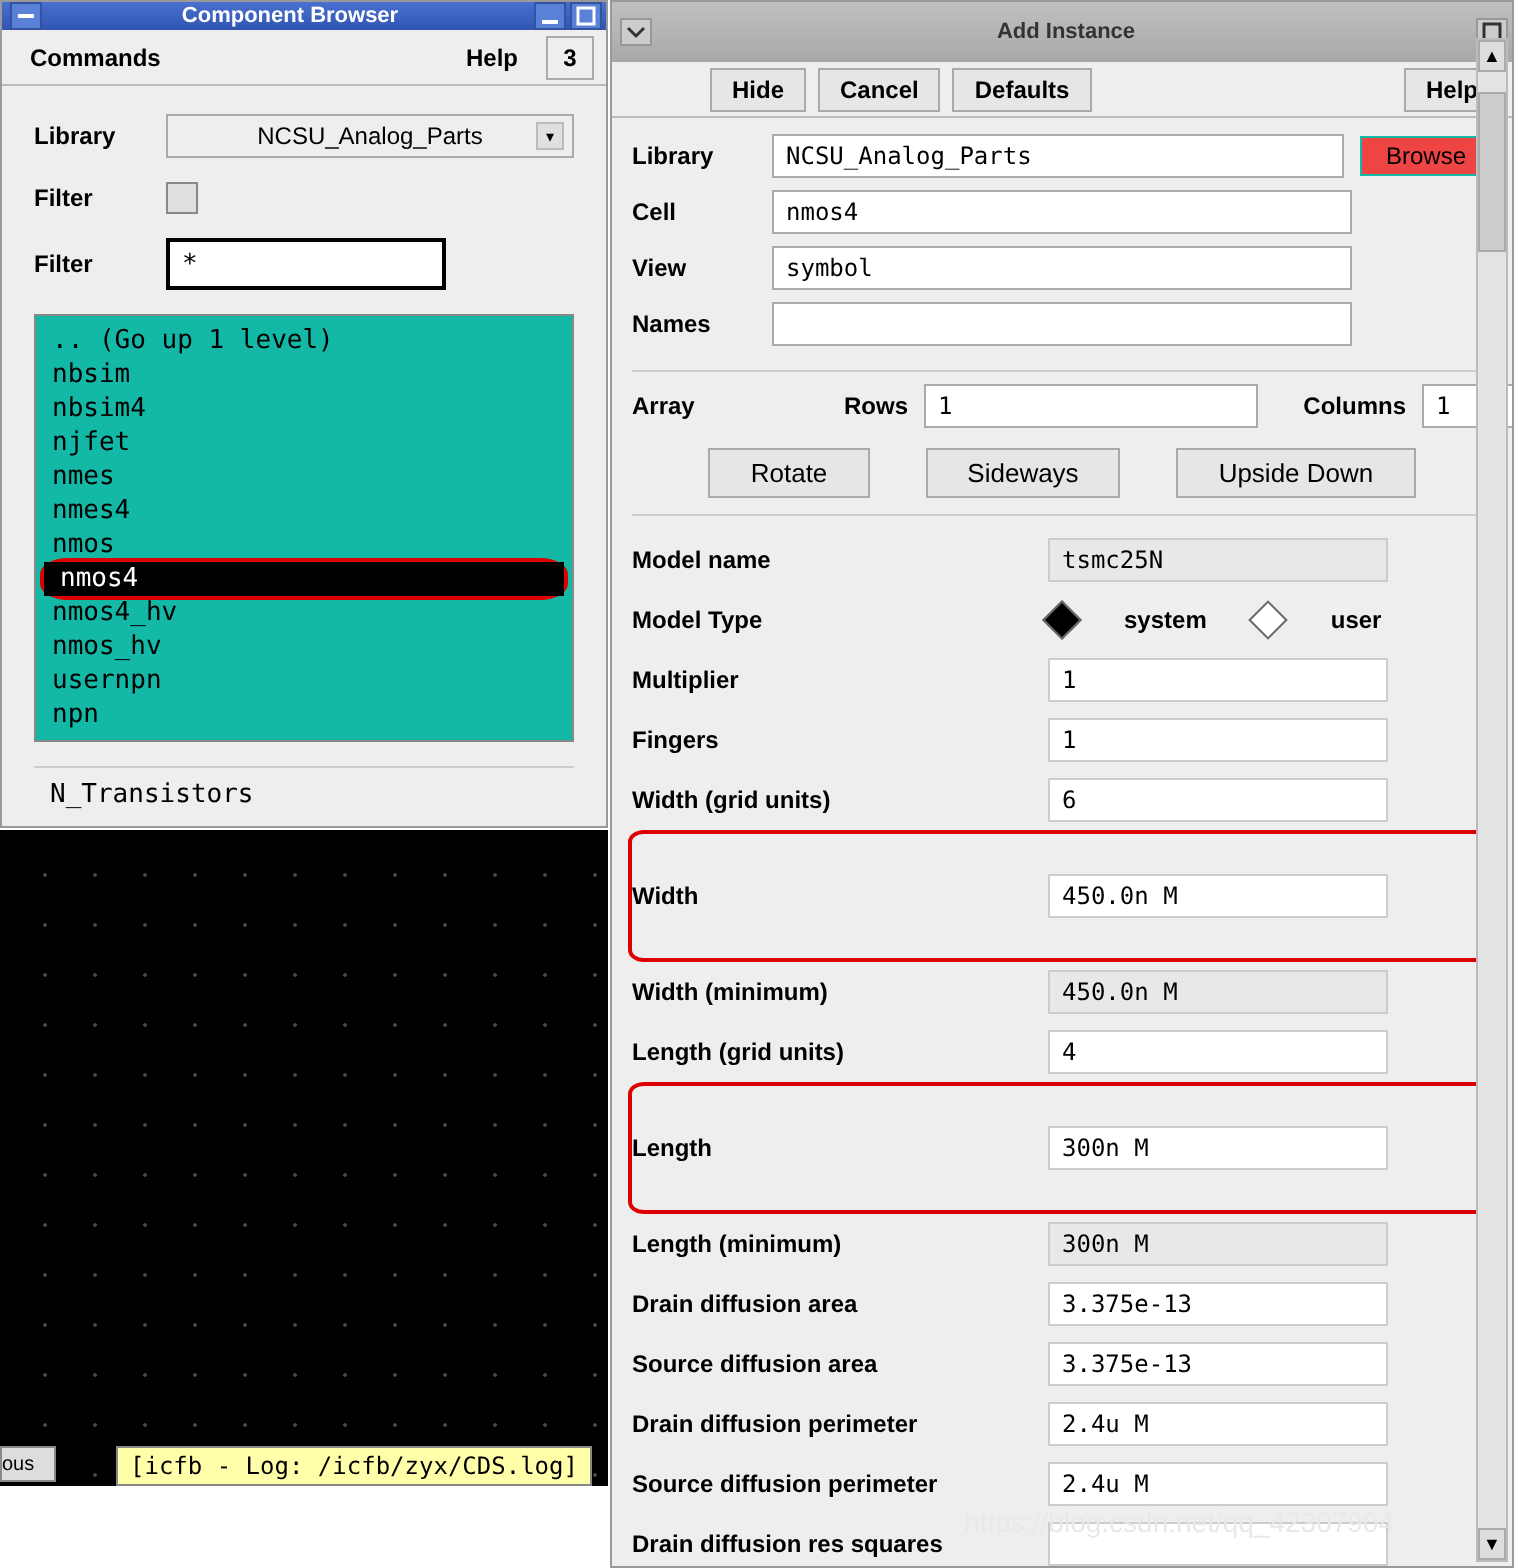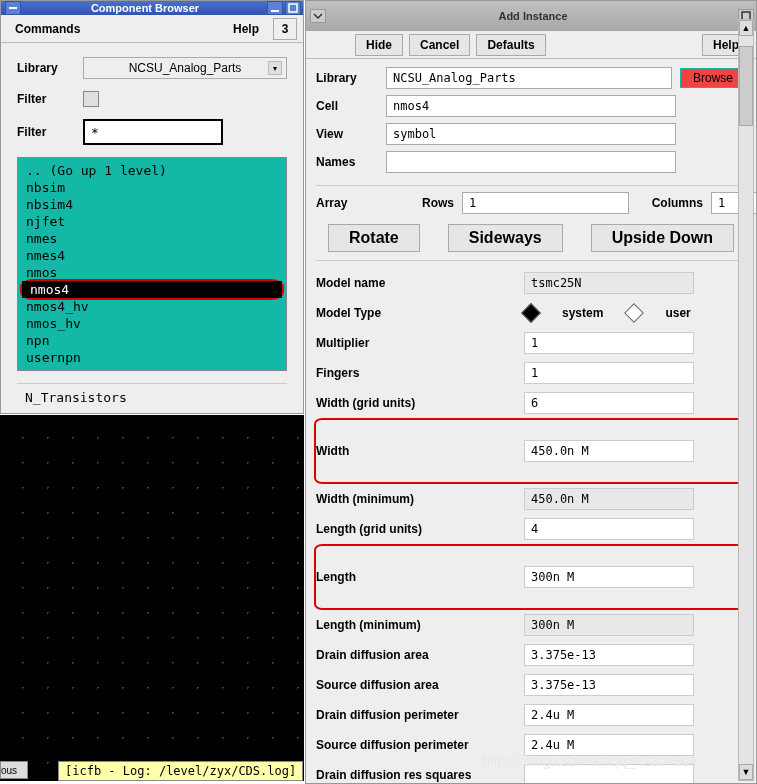--- a/index.html
+++ b/index.html
@@ -29,36 +29,36 @@
 .dropdown .dd-caret { position: absolute; right: 4px; width: 14px; height: 14px; border: 1px solid #bbb; background: #e0e0e0; display: flex; align-items: center; justify-content: center; font-size: 8px; }
 .checkbox { width: 16px; height: 16px; background: #e0e0e0; border: 1px solid #888; }
 .textinput { background: #fff; border: 2px solid #000; height: 26px; padding: 2px 6px; font-family: monospace; font-size: 13px; flex: 1; max-width: 140px; }
 .listbox { flex: 1; border: 1px solid #888; background: #14b8a6; font-family: monospace; font-size: 13px; padding: 4px 0; min-height: 200px; }
 .listitem { padding: 1px 8px; white-space: pre; }
 .listitem.selected { background: #000; color: #fff; }
 .redcircle { border: 2px solid #d00; border-radius: 14px / 8px; margin: -2px 2px; }
 .footer-label { font-family: monospace; font-size: 13px; padding: 6px 8px; border-top: 1px solid #ccc; }
 
 
-.schematic { position: absolute; left: 0; top: 415px; width: 304px; height: 366px; background: #000; text-align: center; }
+.schematic { position: absolute; left: 0; top: 415px; width: 304px; height: 328px; background: #000; text-align: center; }
 .schematic .dotgrid { width:100%; height:100%; background-image: radial-gradient(#444 1px, transparent 1px); background-size: 25px 25px; background-position: 10px 10px; }
 .schematic .bot { position: absolute; left: 0; bottom: 0; display: flex; }
 .schematic .log { background: #ffffaa; border: 1px solid #888; font-family: monospace; font-size: 12px; padding: 2px 6px; margin-left: 30px; }
 .schematic .edge { width: 28px; height: 18px; background: #ddd; border: 1px solid #888; font-size: 10px; display:flex; align-items:center; }
 
 
 .ai-body { padding: 8px 10px 4px 10px; display: flex; flex-direction: column; gap: 0px; overflow-y: auto; }
 .ai-sec { display: flex; flex-direction: column; gap: 6px; padding-bottom: 10px; }
 .ai-row { display: flex; align-items: center; gap: 8px; }
 .ai-lbl { font-weight: bold; font-size: 12px; min-width: 62px; }
 .ai-input { flex: 1; background: #fff; border: 1px solid #aaa; height: 22px; padding: 2px 6px; font-family: monospace; font-size: 12px; }
 .browse-btn { background: #ef4444; border: 1px solid #14b8a6; padding: 2px 12px; font-size: 12px; font-weight: normal; }
 .hr-sep { border: none; border-top: 1px solid #ccc; margin: 2px 0; }
 .button-row { display: flex; gap: 28px; justify-content: center; padding: 6px 0; }
-.bigbtn { background: #e6e6e6; border: 1px solid #aaa; padding: 4px 20px; font-size: 16px; font-weight: bold; }
+.bigbtn { background: #e6e6e6; border: 1px solid #aaa; padding: 4px 20px; font-size: 13px; font-weight: normal; }
 
 .param-table { display: flex; flex-direction: column; gap: 6px; padding-top: 8px; }
 .param-row { display: flex; align-items: center; height: 24px; }
 .param-lbl { font-weight: bold; font-size: 12px; flex: 0 0 208px; }
 .param-val { flex: 0 0 170px; font-family: monospace; font-size: 12px; background: #fff; border: 1px solid #ccc; padding: 3px 6px; }
 .param-val.readonly { background: #e8e8e8; border: 1px solid #ccc; }
 .param-val.empty { min-height: 22px; }
 .redbox { border: 2px solid #d00; border-radius: 8px / 6px; margin: -3px -2px; padding: 19px 0; }
 .radio-group { display: flex; gap: 24px; align-items: center; }
 .radio-diamond { width:14px;height:14px;transform:rotate(45deg);border:1px solid #666;background:#fff; }
@@ -124,32 +124,32 @@
         <div class="listitem">nbsim4</div>
         <div class="listitem">njfet</div>
         <div class="listitem">nmes</div>
         <div class="listitem">nmes4</div>
         <div class="listitem">nmos</div>
         <div class="redcircle">
           <div class="listitem selected">nmos4</div>
         </div>
         <div class="listitem">nmos4_hv</div>
         <div class="listitem">nmos_hv</div>
+        <div class="listitem">usernpn</div>
         <div class="listitem">npn</div>
-        <div class="listitem">usernpn</div>
       </div>
     <div class="footer-label">N_Transistors</div>
   </div>
 </div>
 
 <div class="schematic">
   <div class="dotgrid"></div>
   <div class="bot">
     <div class="edge">ous</div>
-    <div class="log">[icfb - Log: /level/zyx/CDS.log]</div>
+    <div class="log">[icfb - Log: /icfb/zyx/CDS.log]</div>
   </div>
 </div>
 
 <div class="window" style="left:305px;top:0;width:452px;height:784px;">
   <div class="titlebar" style="background:linear-gradient(#c0c0c0,#a8a8a8);color:#333;">
     <div class="titlebar-left">
       <div class="tbbtn" style="background:#ccc;border-color:#999;">
           <svg viewBox="0 0 10 10">
             <polyline points="1,3 5,7 9,3" fill="none" stroke="#333" stroke-width="1.5"></polyline>
           </svg>

